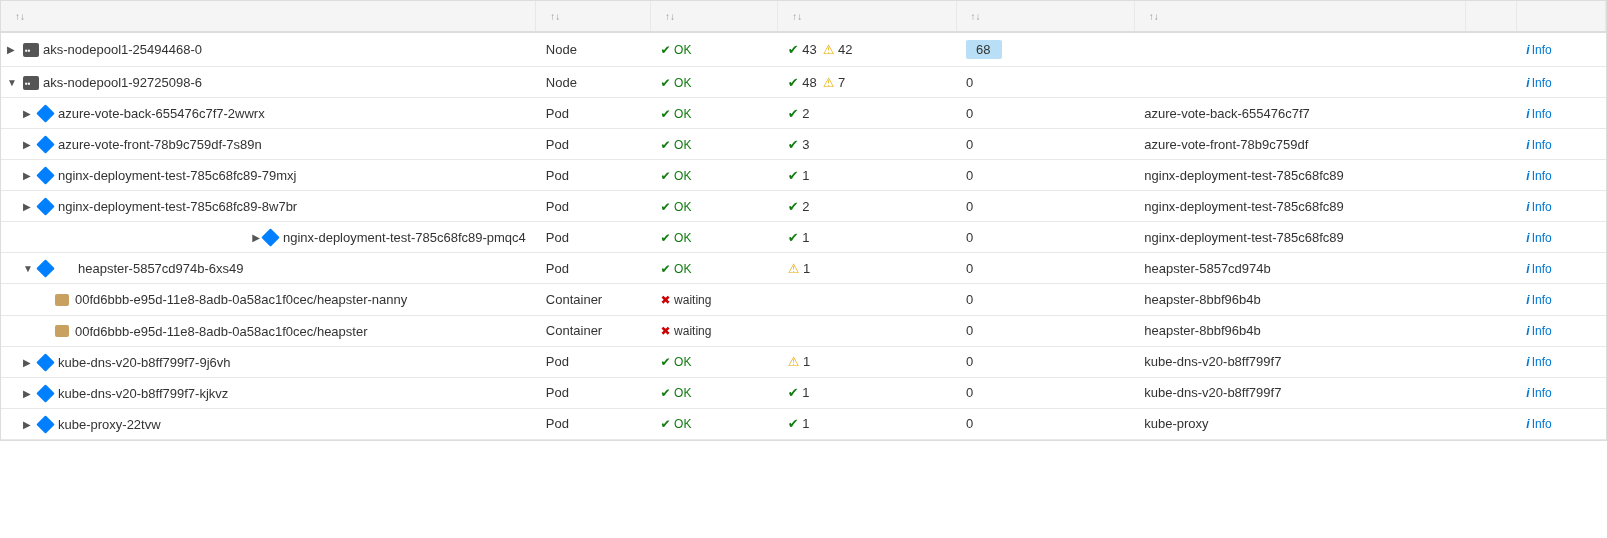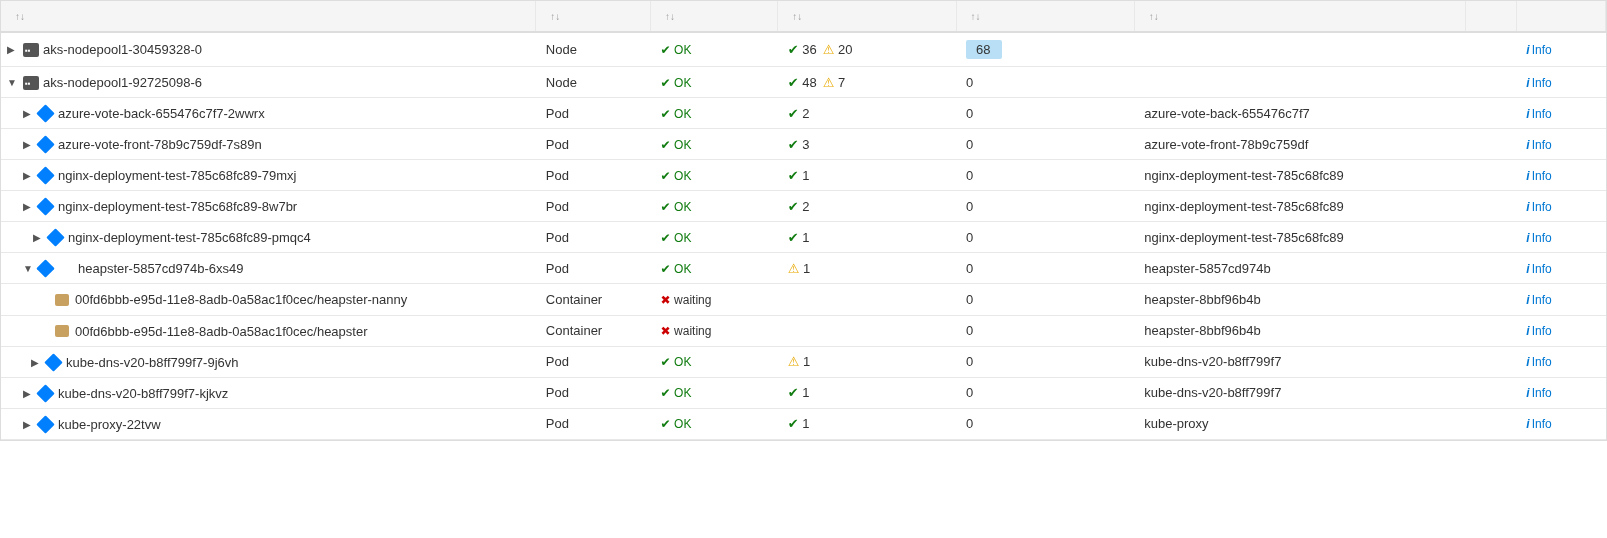--- a/index.html
+++ b/index.html
@@ -125,24 +125,24 @@
         <th class="col-dots">
           <span></span>
         </th>
         <th class="col-info"></th>
       </tr>
     </thead>
     <tbody id="table-body">
     <tr>
           <td class="col-name" style="padding-left: 6px;"><span class="expand-arrow">▶</span><span style="display:inline-block;width:16px;height:14px;background:#555;border-radius:2px;margin-right:4px;vertical-align:middle;position:relative;">
       <span style="color:#fff;font-size:8px;position:absolute;top:3px;left:2px;">▪▪</span>
-    </span><span style="vertical-align:middle;">aks-nodepool1-30459328-0</span></td>
+    </span><span style="vertical-align:middle;">aks-nodepool1-25494468-0</span></td>
           <td class="col-kind">Node</td>
           <td class="col-status"><span style="color:#107c10;font-size:12px;">✔</span> <span style="color:#107c10;font-size:12px;">OK</span></td>
-          <td class="col-children children-cell"><span style="color:#107c10;">✔</span> <span style="margin-right:6px;">36</span><span style="color:#e8a900;">⚠</span> <span>20</span></td>
+          <td class="col-children children-cell"><span style="color:#107c10;">✔</span> <span style="margin-right:6px;">43</span><span style="color:#e8a900;">⚠</span> <span>42</span></td>
           <td class="col-metric"><span style="background:#b8dff5;padding:2px 10px;border-radius:2px;display:inline-block;min-width:36px;">68</span></td>
           <td class="col-controller"><span></span></td>
           <td class="col-dots"></td>
           <td class="col-info"><a href="#" class="info-link"><span class="info-i" style="font-style:italic;font-weight:bold;color:#0078d4;margin-right:2px;">i</span><span style="color:#0078d4;">Info</span></a></td>
         </tr>
         <tr>
           <td class="col-name" style="padding-left: 6px;"><span class="expand-arrow">▼</span><span style="display:inline-block;width:16px;height:14px;background:#555;border-radius:2px;margin-right:4px;vertical-align:middle;position:relative;">
       <span style="color:#fff;font-size:8px;position:absolute;top:3px;left:2px;">▪▪</span>
     </span><span style="vertical-align:middle;">aks-nodepool1-92725098-6</span></td>
           <td class="col-kind">Node</td>
@@ -187,21 +187,21 @@
           <td class="col-name" style="padding-left: 22px;"><span class="expand-arrow">▶</span><span style="display:inline-block;width:13px;height:13px;background:#0080ff;transform:rotate(45deg);margin-right:6px;vertical-align:middle;border-radius:1px;"></span><span style="vertical-align:middle;">nginx-deployment-test-785c68fc89-8w7br</span></td>
           <td class="col-kind">Pod</td>
           <td class="col-status"><span style="color:#107c10;font-size:12px;">✔</span> <span style="color:#107c10;font-size:12px;">OK</span></td>
           <td class="col-children children-cell"><span style="color:#107c10;">✔</span> <span style="margin-right:6px;">2</span></td>
           <td class="col-metric"><span>0</span></td>
           <td class="col-controller"><span>nginx-deployment-test-785c68fc89</span></td>
           <td class="col-dots"></td>
           <td class="col-info"><a href="#" class="info-link"><span class="info-i" style="font-style:italic;font-weight:bold;color:#0078d4;margin-right:2px;">i</span><span style="color:#0078d4;">Info</span></a></td>
         </tr>
         <tr>
-          <td class="col-name" style="padding-left: 32px;"><span class="expand-arrow">▶</span><span style="display:inline-block;width:13px;height:13px;background:#0080ff;transform:rotate(45deg);margin-right:6px;vertical-align:middle;border-radius:1px;"></span><span style="vertical-align:middle;">nginx-deployment-test-785c68fc89-pmqc4</span></td>
+          <td class="col-name" style="padding-left: 32px; text-align: right;"><span class="expand-arrow">▶</span><span style="display:inline-block;width:13px;height:13px;background:#0080ff;transform:rotate(45deg);margin-right:6px;vertical-align:middle;border-radius:1px;"></span><span style="vertical-align:middle;">nginx-deployment-test-785c68fc89-pmqc4</span></td>
           <td class="col-kind">Pod</td>
           <td class="col-status"><span style="color:#107c10;font-size:12px;">✔</span> <span style="color:#107c10;font-size:12px;">OK</span></td>
           <td class="col-children children-cell"><span style="color:#107c10;">✔</span> <span style="margin-right:6px;">1</span></td>
           <td class="col-metric"><span>0</span></td>
           <td class="col-controller"><span>nginx-deployment-test-785c68fc89</span></td>
           <td class="col-dots"></td>
           <td class="col-info"><a href="#" class="info-link"><span class="info-i" style="font-style:italic;font-weight:bold;color:#0078d4;margin-right:2px;">i</span><span style="color:#0078d4;">Info</span></a></td>
         </tr>
         <tr>
           <td class="col-name" style="padding-left: 22px;"><span class="expand-arrow">▼</span><span style="display:inline-block;width:13px;height:13px;background:#0080ff;transform:rotate(45deg);margin-right:6px;vertical-align:middle;border-radius:1px;"></span><span style="vertical-align:middle;padding-left:20px;">heapster-5857cd974b-6xs49</span></td>
@@ -227,21 +227,21 @@
           <td class="col-name" style="padding-left: 38px;"><span class="expand-spacer"></span><span style="display:inline-block;width:14px;height:12px;background:#c8a060;border-radius:2px;margin-right:6px;vertical-align:middle;"></span><span style="vertical-align:middle;">00fd6bbb-e95d-11e8-8adb-0a58ac1f0cec/heapster</span></td>
           <td class="col-kind">Container</td>
           <td class="col-status"><span style="color:#c00;font-size:12px;">✖</span> <span style="color:#333;font-size:12px;">waiting</span></td>
           <td class="col-children children-cell"></td>
           <td class="col-metric"><span>0</span></td>
           <td class="col-controller"><span>heapster-8bbf96b4b</span></td>
           <td class="col-dots"></td>
           <td class="col-info"><a href="#" class="info-link"><span class="info-i" style="font-style:italic;font-weight:bold;color:#0078d4;margin-right:2px;">i</span><span style="color:#0078d4;">Info</span></a></td>
         </tr>
         <tr>
-          <td class="col-name" style="padding-left: 30px;"><span class="expand-arrow">▶</span><span style="display:inline-block;width:13px;height:13px;background:#0080ff;transform:rotate(45deg);margin-right:6px;vertical-align:middle;border-radius:1px;"></span><span style="vertical-align:middle;">kube-dns-v20-b8ff799f7-9j6vh</span></td>
+          <td class="col-name" style="padding-left: 22px;"><span class="expand-arrow">▶</span><span style="display:inline-block;width:13px;height:13px;background:#0080ff;transform:rotate(45deg);margin-right:6px;vertical-align:middle;border-radius:1px;"></span><span style="vertical-align:middle;">kube-dns-v20-b8ff799f7-9j6vh</span></td>
           <td class="col-kind">Pod</td>
           <td class="col-status"><span style="color:#107c10;font-size:12px;">✔</span> <span style="color:#107c10;font-size:12px;">OK</span></td>
           <td class="col-children children-cell"><span style="color:#e8a900;">⚠</span> <span>1</span></td>
           <td class="col-metric"><span>0</span></td>
           <td class="col-controller"><span>kube-dns-v20-b8ff799f7</span></td>
           <td class="col-dots"></td>
           <td class="col-info"><a href="#" class="info-link"><span class="info-i" style="font-style:italic;font-weight:bold;color:#0078d4;margin-right:2px;">i</span><span style="color:#0078d4;">Info</span></a></td>
         </tr>
         <tr>
           <td class="col-name" style="padding-left: 22px;"><span class="expand-arrow">▶</span><span style="display:inline-block;width:13px;height:13px;background:#0080ff;transform:rotate(45deg);margin-right:6px;vertical-align:middle;border-radius:1px;"></span><span style="vertical-align:middle;text-align:right;">kube-dns-v20-b8ff799f7-kjkvz</span></td>

